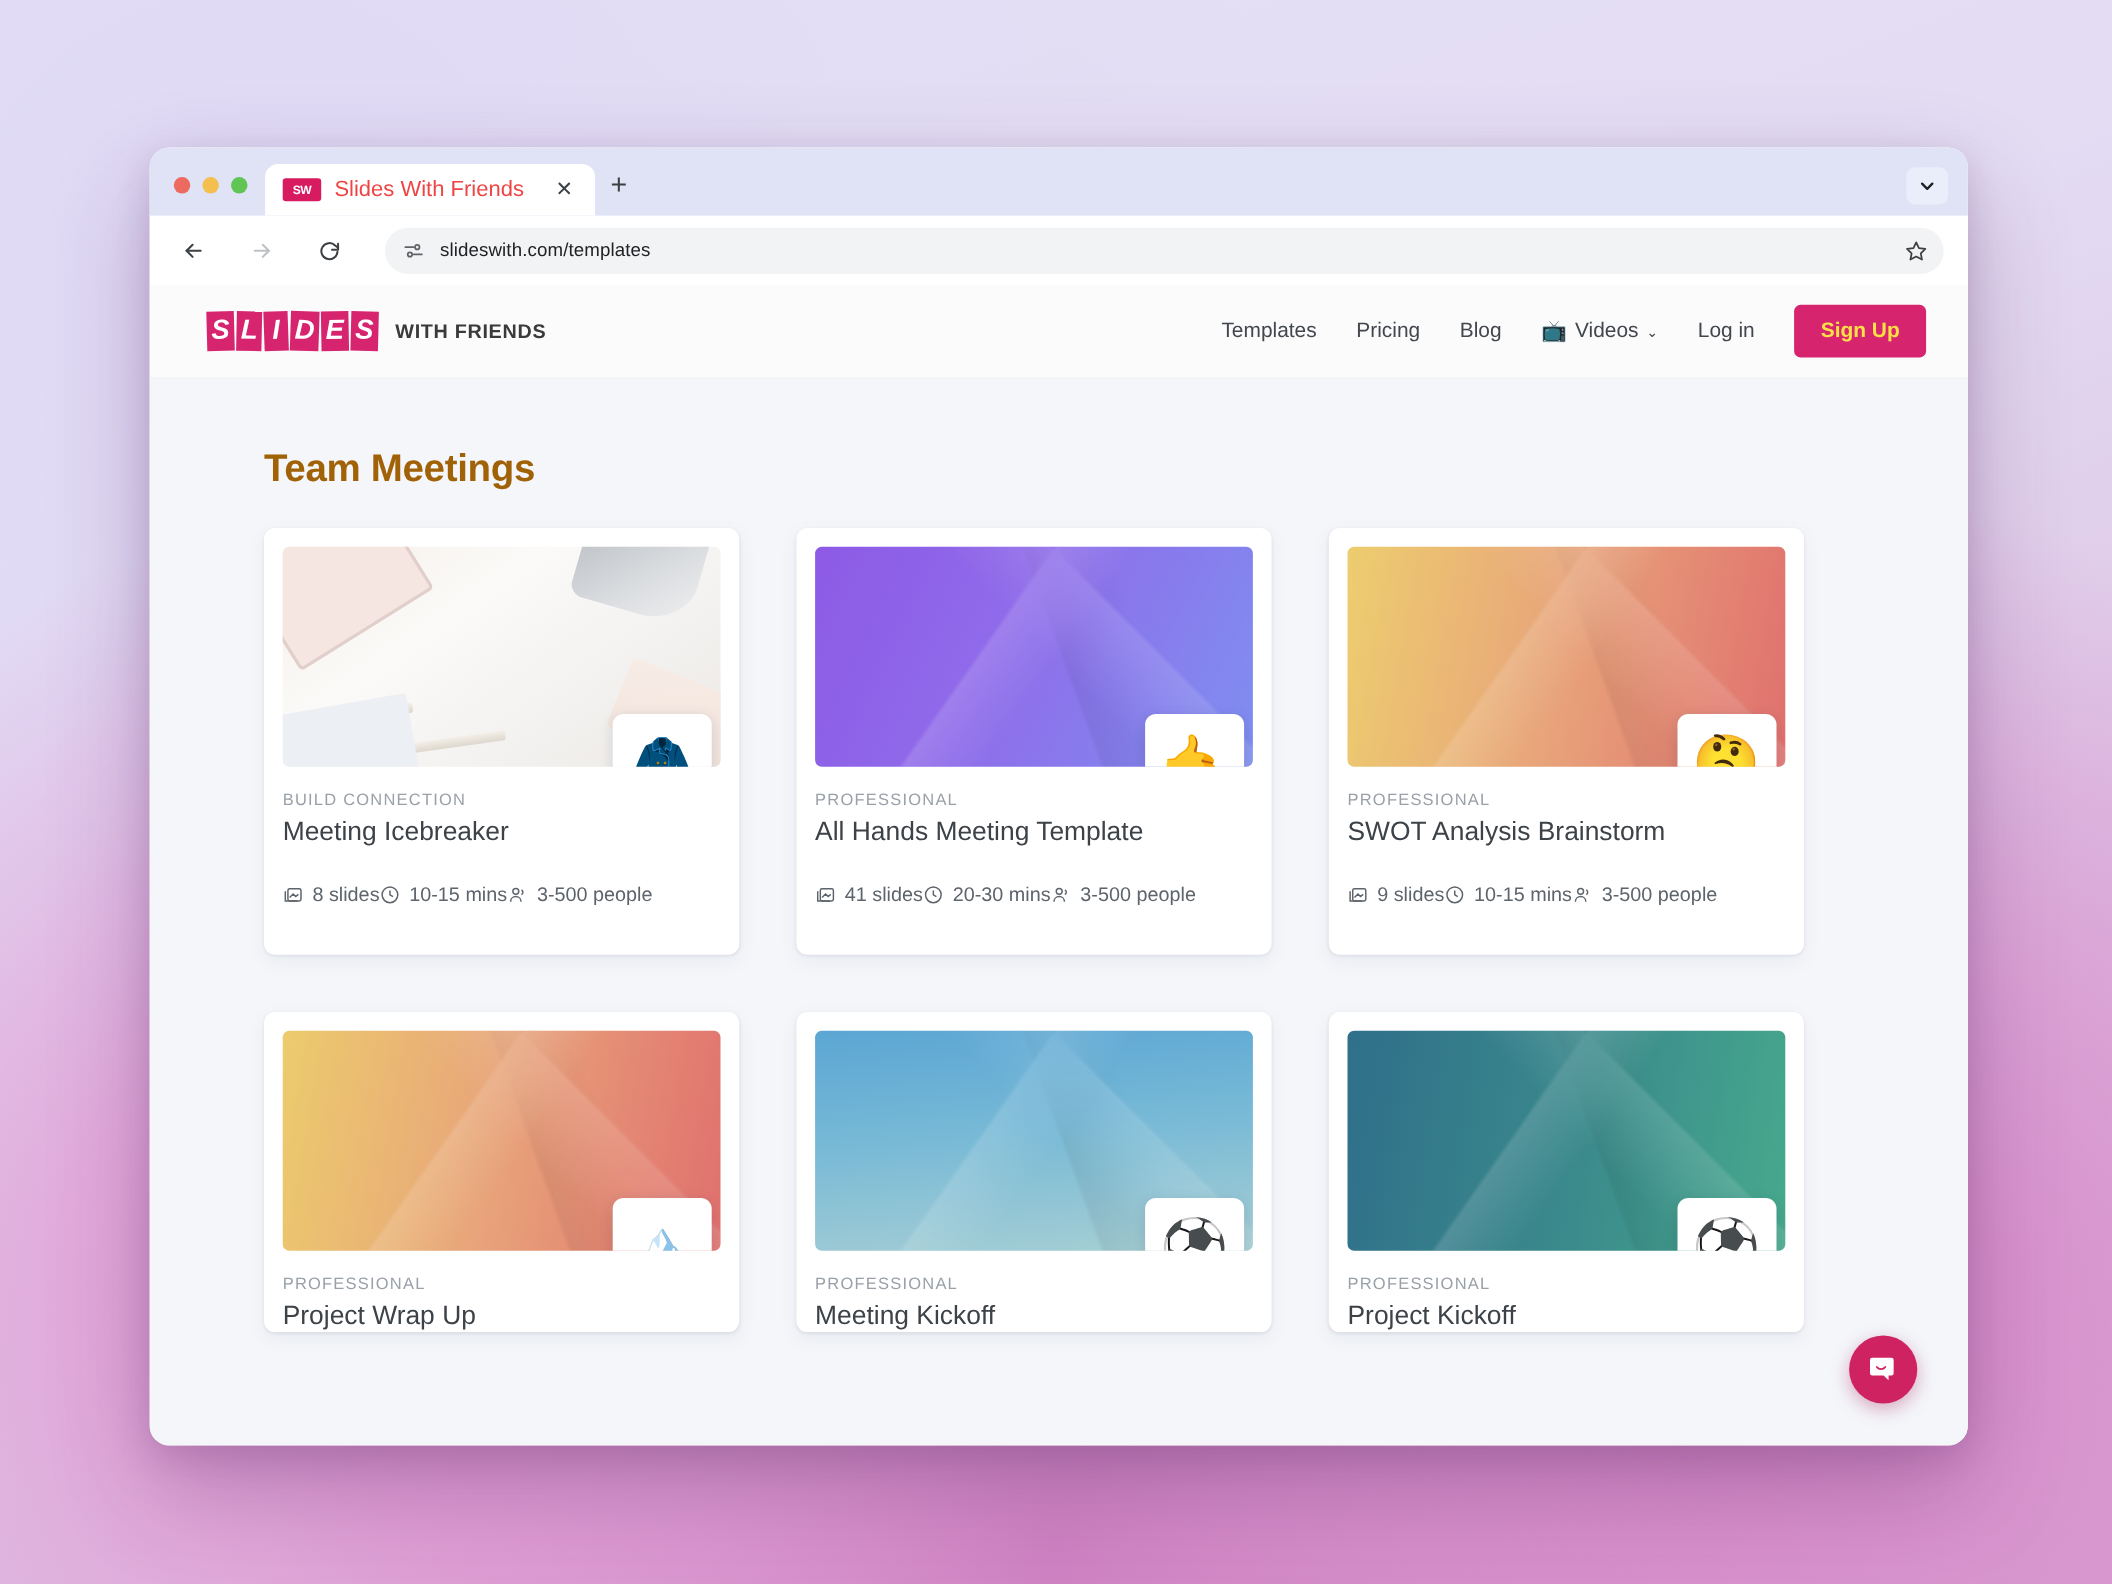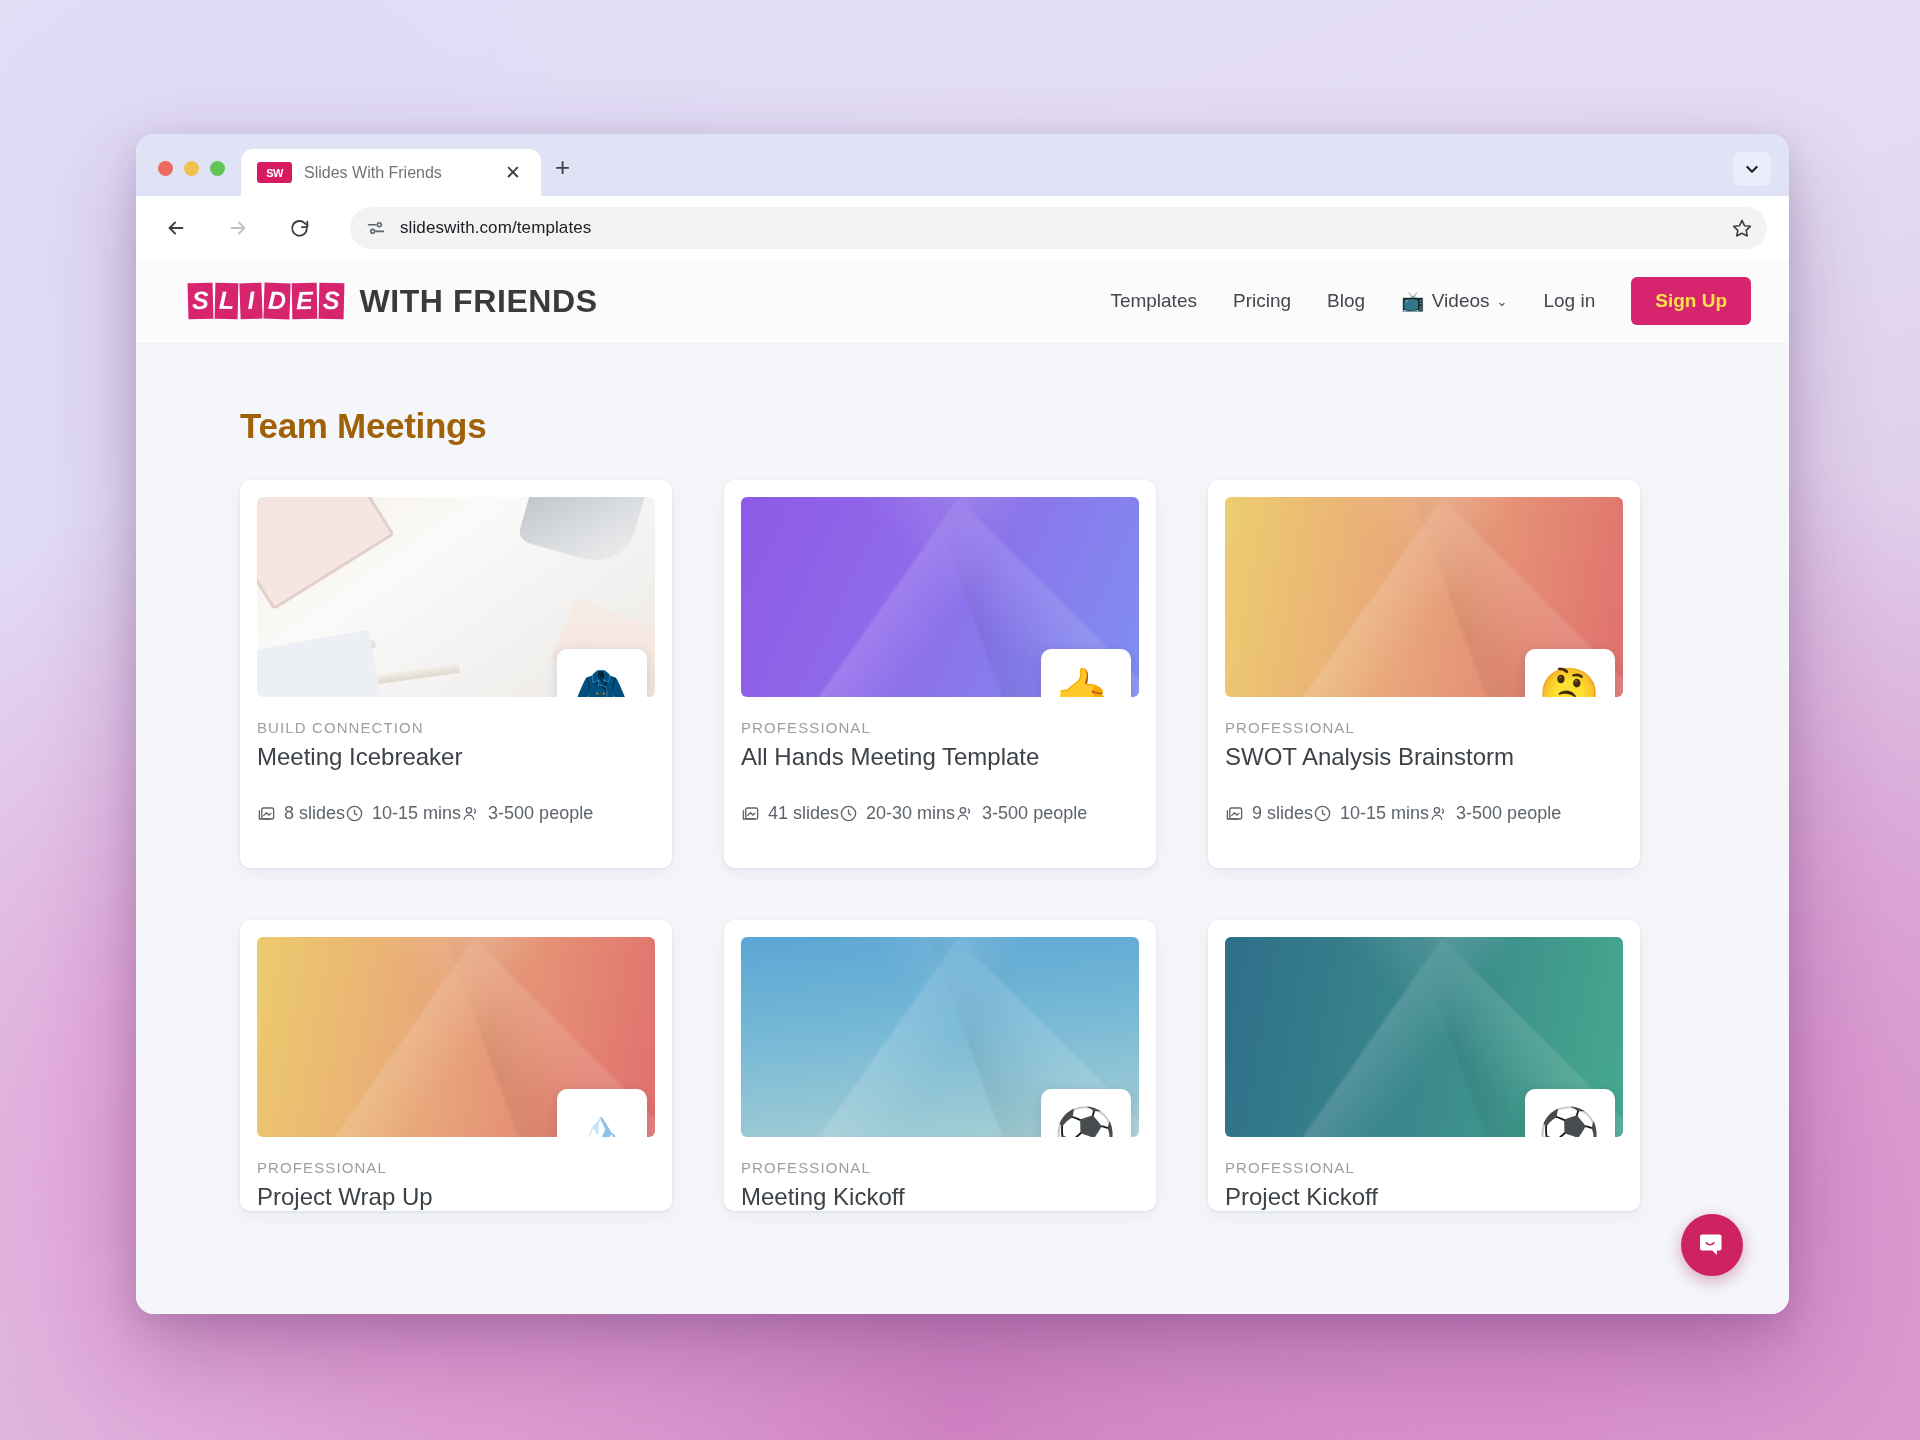--- a/index.html
+++ b/index.html
@@ -78,22 +78,22 @@
     font-size: 11px;
     font-weight: bold;
     display: flex;
     align-items: center;
     justify-content: center;
     letter-spacing: -0.5px;
     flex: none;
     font-family: "Liberation Sans", sans-serif;
   }
   .tab-title {
-    font-size: 16px;
-    color: #737373;
+    font-size: 20px;
+    color: #ef4444;
     white-space: nowrap;
     flex: 1;
   }
   .tab-close {
     font-size: 19px;
     color: #3c4043;
     line-height: 1;
     padding: 2px 6px;
     cursor: pointer;
   }
@@ -196,21 +196,21 @@
   }
   .lbox:nth-child(1) { transform: rotate(-1.5deg); }
   .lbox:nth-child(2) { transform: rotate(1.2deg); }
   .lbox:nth-child(3) { transform: rotate(-2deg); }
   .lbox:nth-child(4) { transform: rotate(1.8deg); }
   .lbox:nth-child(5) { transform: rotate(-1deg); }
   .lbox:nth-child(6) { transform: rotate(1.4deg); }
   .logo-text {
     font-family: "Liberation Sans", sans-serif;
     font-weight: bold;
-    font-size: 32px;
+    font-size: 18px;
     color: #3a3a3a;
     letter-spacing: 0.6px;
     margin-left: 7px;
   }
 
   .nav {
     margin-left: auto;
     display: flex;
     align-items: center;
     gap: 36px;

